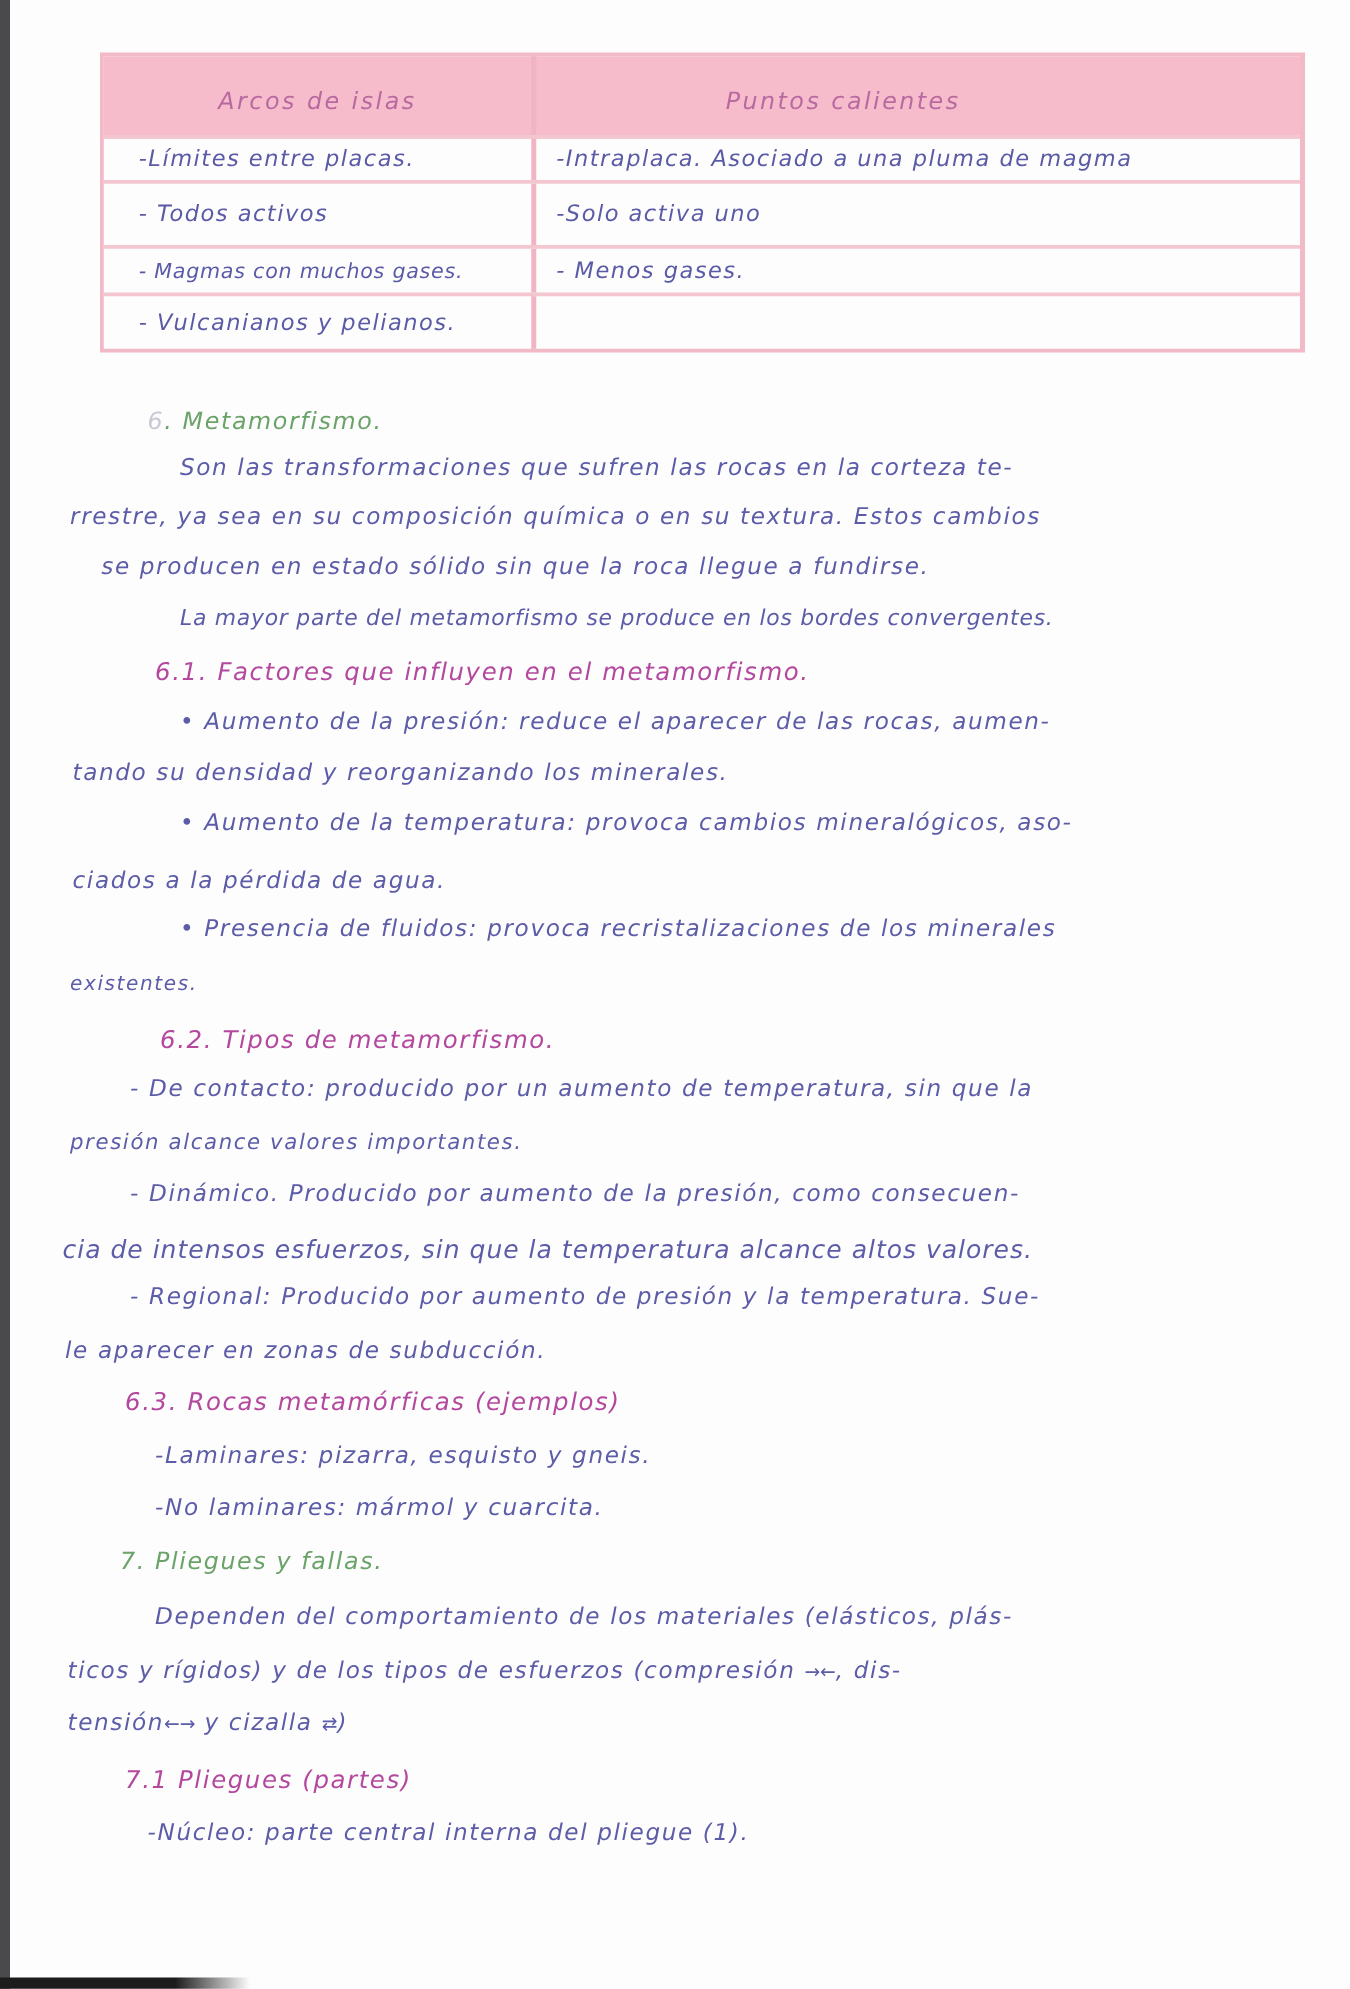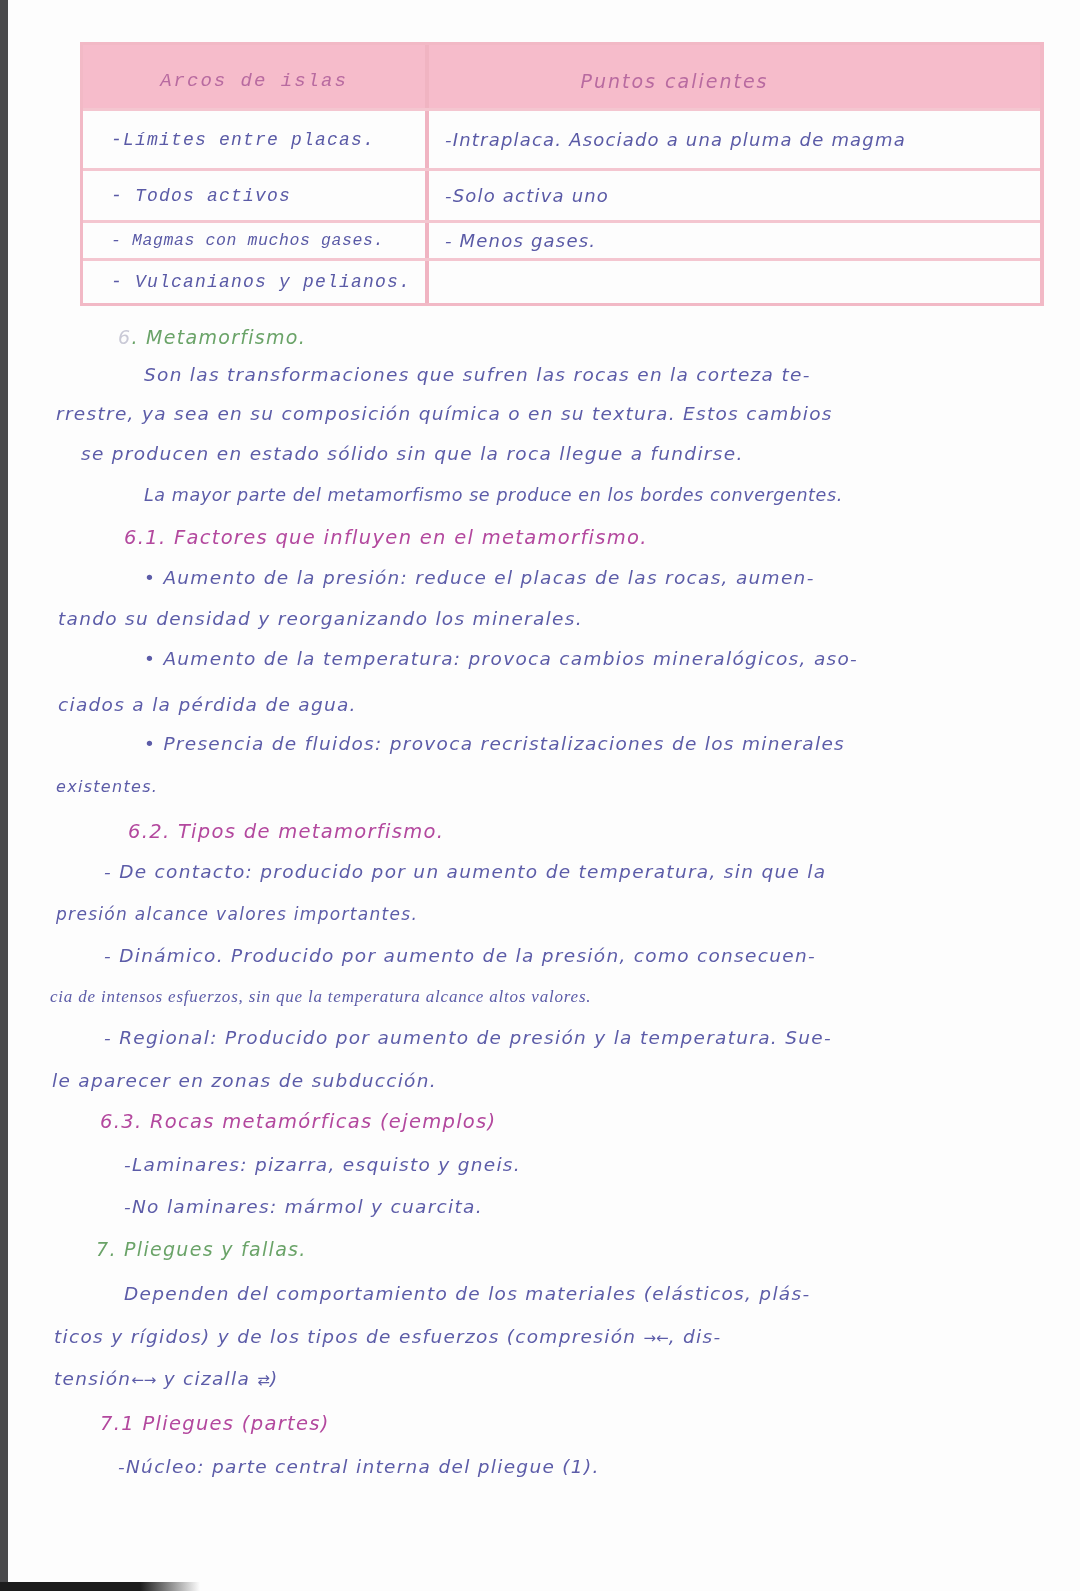--- a/index.html
+++ b/index.html
@@ -13,21 +13,21 @@
 
   .table {
     position: absolute; left: 80px; top: 42px; width: 964px;
     border: 3px solid #f2b9c6; border-right-width: 4px;
     box-sizing: border-box;
   }
   .tr { display: flex; border-bottom: 3px solid #f4c6d0; height: 40px; box-sizing: border-box; }
   .tr:last-child { border-bottom: none; }
   .tr.head { background: #f6bccb; height: 66px; }
   .td { box-sizing: border-box; display: flex; align-items: center; overflow: hidden; white-space: nowrap; }
-  .td.c1 { width: 346px; border-right: 4px solid #f0b4c2; padding-left: 28px; font-family: Liberation Mono, monospace; }
+  .td.c1 { width: 346px; border-right: 4px solid #f0b4c2; padding-left: 28px; }
   .td.c2 { flex: 1; padding-left: 16px; }
   .tr.head .td { justify-content: center; padding-left: 0; padding-top: 8px; }
   .tr.head .td.c2 { padding-right: 120px; }
   .head-txt { color: #b86aa0; font-size: 19px; letter-spacing: 2px; font-style: italic; }
   .cell-txt { color: #5a5aa6; font-size: 18px; letter-spacing: 1.2px; font-style: italic; }
 
   .line { position: absolute; white-space: nowrap; font-style: italic; letter-spacing: 1.3px; }
   .blue { color: #5c5ca8; font-size: 18.5px; }
   .green { color: #6aa368; font-size: 19px; }
   .magenta { color: #b3489e; font-size: 19.5px; }
@@ -42,21 +42,21 @@
 
 <div class="table">
   <div class="tr head">
     <div class="td c1">
         <span class="head-txt">Arcos de islas</span>
       </div>
     <div class="td c2">
         <span class="head-txt">Puntos calientes</span>
       </div>
   </div>
-  <div class="tr" style="height:60px">
+  <div class="tr" style="height:36px">
     <div class="td c1">
         <span class="cell-txt">-Límites entre placas.</span>
       </div>
     <div class="td c2">
         <span class="cell-txt">-Intraplaca. Asociado a una pluma de magma</span>
       </div>
   </div>
   <div class="tr" style="height:52px">
     <div class="td c1">
         <span class="cell-txt">- Todos activos</span>
@@ -81,32 +81,32 @@
 </div>
 
 <div class="line green" style="left:118px; top:326px;"><span class="faint">6</span><span>. Metamorfismo.</span></div>
 
 <div class="line blue" style="left:144px; top:364px;">Son las transformaciones que sufren las rocas en la corteza te-</div>
 <div class="line blue" style="left:56px; top:403px;">rrestre, ya sea en su composición química o en su textura. Estos cambios</div>
 <div class="line blue" style="left:54px; top:443px;margin-left:27px;">se producen en estado sólido sin que la roca llegue a fundirse.</div>
 <div class="line blue" style="left:144px; top:485px; font-size:17.5px; letter-spacing:0.6px;">La mayor parte del metamorfismo se produce en los bordes convergentes.</div>
 
 <div class="line magenta" style="left:124px; top:526px;">6.1. Factores que influyen en el metamorfismo.</div>
-<div class="line blue" style="left:144px; top:567px;">• Aumento de la presión: reduce el placas de las rocas, aumen-</div>
+<div class="line blue" style="left:144px; top:567px;">• Aumento de la presión: reduce el aparecer de las rocas, aumen-</div>
 <div class="line blue" style="left:58px; top:608px;">tando su densidad y reorganizando los minerales.</div>
 <div class="line blue" style="left:144px; top:648px;">• Aumento de la temperatura: provoca cambios mineralógicos, aso-</div>
 <div class="line blue" style="left:58px; top:694px;">ciados a la pérdida de agua.</div>
 <div class="line blue" style="left:144px; top:733px;">• Presencia de fluidos: provoca recristalizaciones de los minerales</div>
 <div class="line blue" style="left:56px; top:777px; font-size:16px;">existentes.</div>
 
 <div class="line magenta" style="left:128px; top:820px;">6.2. Tipos de metamorfismo.</div>
 <div class="line blue" style="left:104px; top:861px;">- De contacto: producido por un aumento de temperatura, sin que la</div>
 <div class="line blue" style="left:56px; top:904px; font-size:17px;">presión alcance valores importantes.</div>
 <div class="line blue" style="left:104px; top:945px;">- Dinámico. Producido por aumento de la presión, como consecuen-</div>
-<div class="line blue" style="left:50px; top:987px; font-size:17px; letter-spacing:0.8px;font-family:Liberation Serif, serif;">cia de intensos esfuerzos, sin que la temperatura alcance altos valores.</div>
+<div class="line blue" style="left:50px; top:987px; font-size:20px; letter-spacing:0.8px;">cia de intensos esfuerzos, sin que la temperatura alcance altos valores.</div>
 <div class="line blue" style="left:104px; top:1027px;">- Regional: Producido por aumento de presión y la temperatura. Sue-</div>
 <div class="line blue" style="left:52px; top:1070px;">le aparecer en zonas de subducción.</div>
 
 <div class="line magenta" style="left:100px; top:1110px;">6.3. Rocas metamórficas (ejemplos)</div>
 <div class="line blue" style="left:124px; top:1154px;">-Laminares: pizarra, esquisto y gneis.</div>
 <div class="line blue" style="left:124px; top:1196px;">-No laminares: mármol y cuarcita.</div>
 
 <div class="line green" style="left:96px; top:1238px;">7. Pliegues y fallas.</div>
 <div class="line blue" style="left:124px; top:1283px;">Dependen del comportamiento de los materiales (elásticos, plás-</div>
 <div class="line blue" style="left:54px; top:1326px;">

